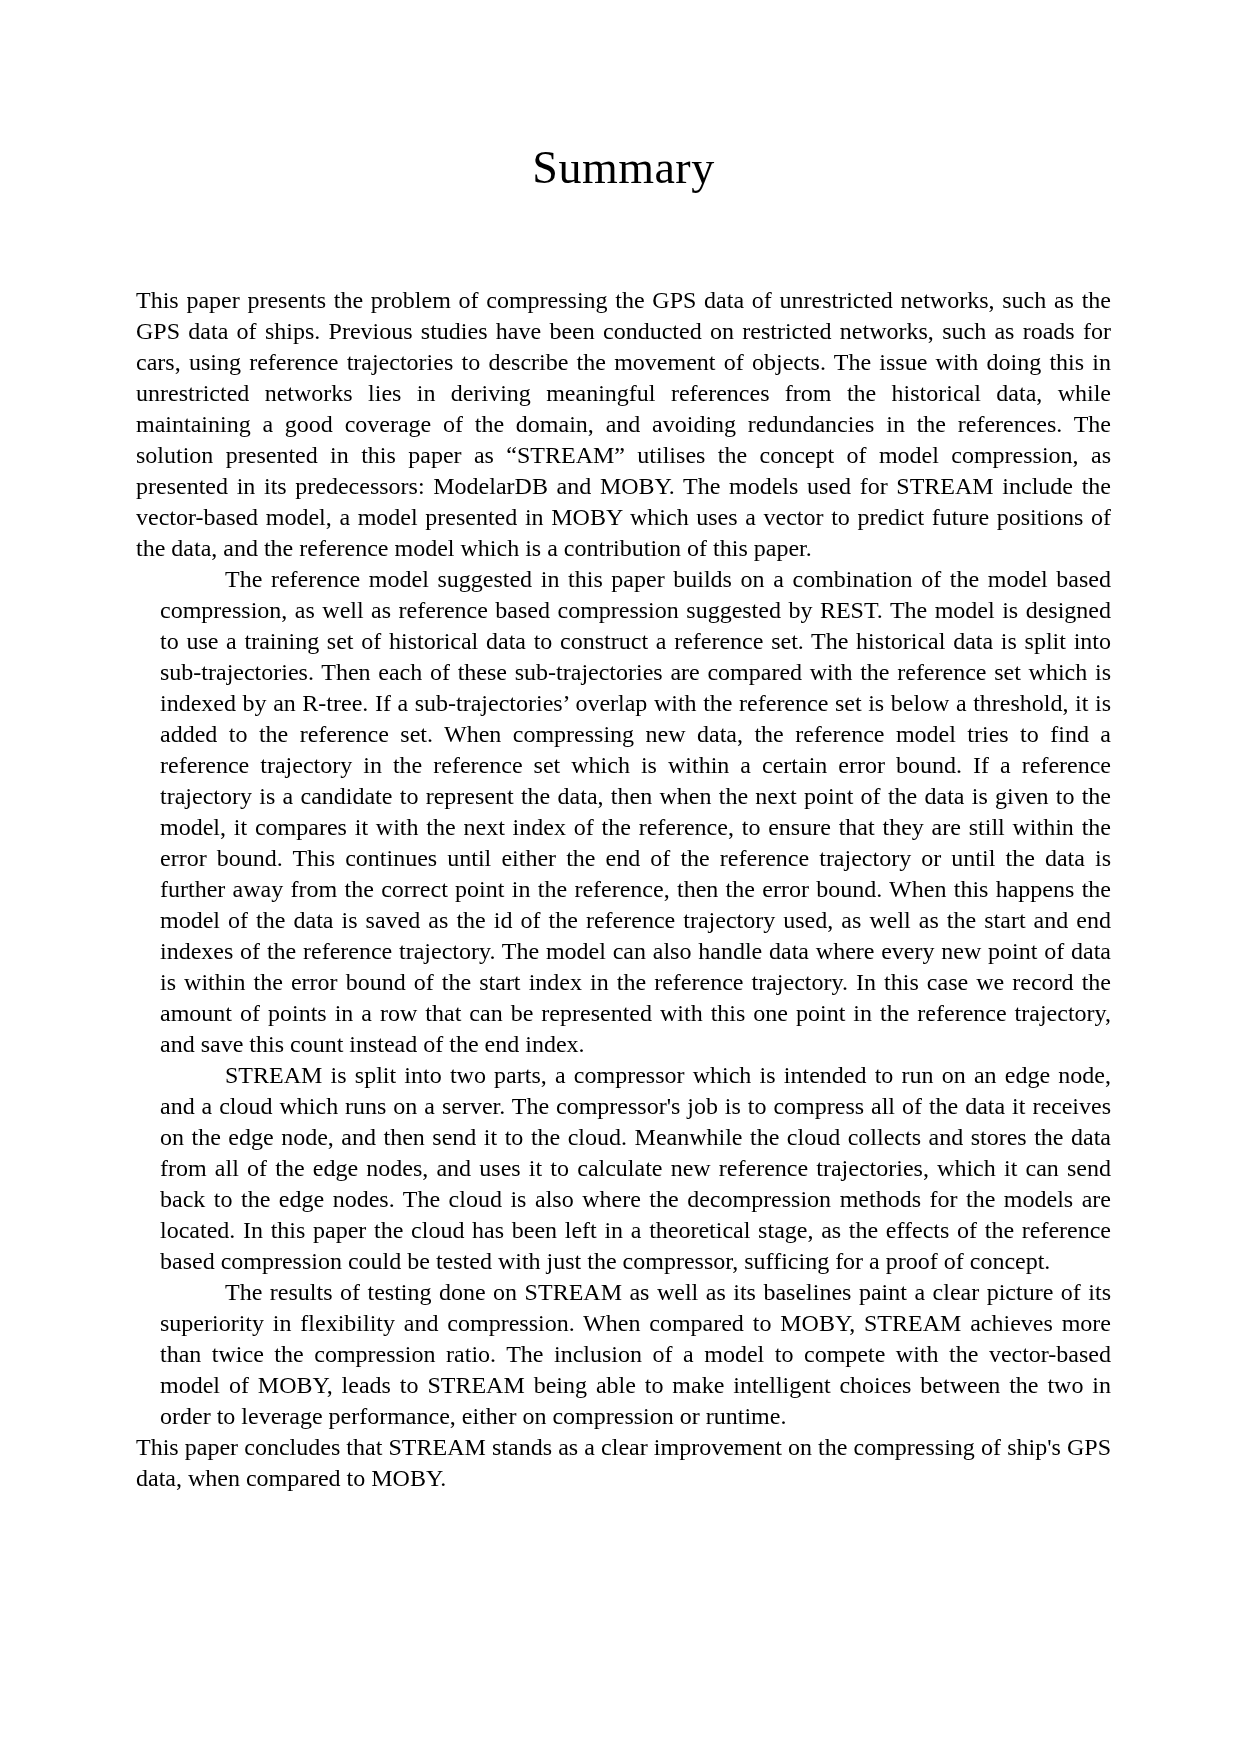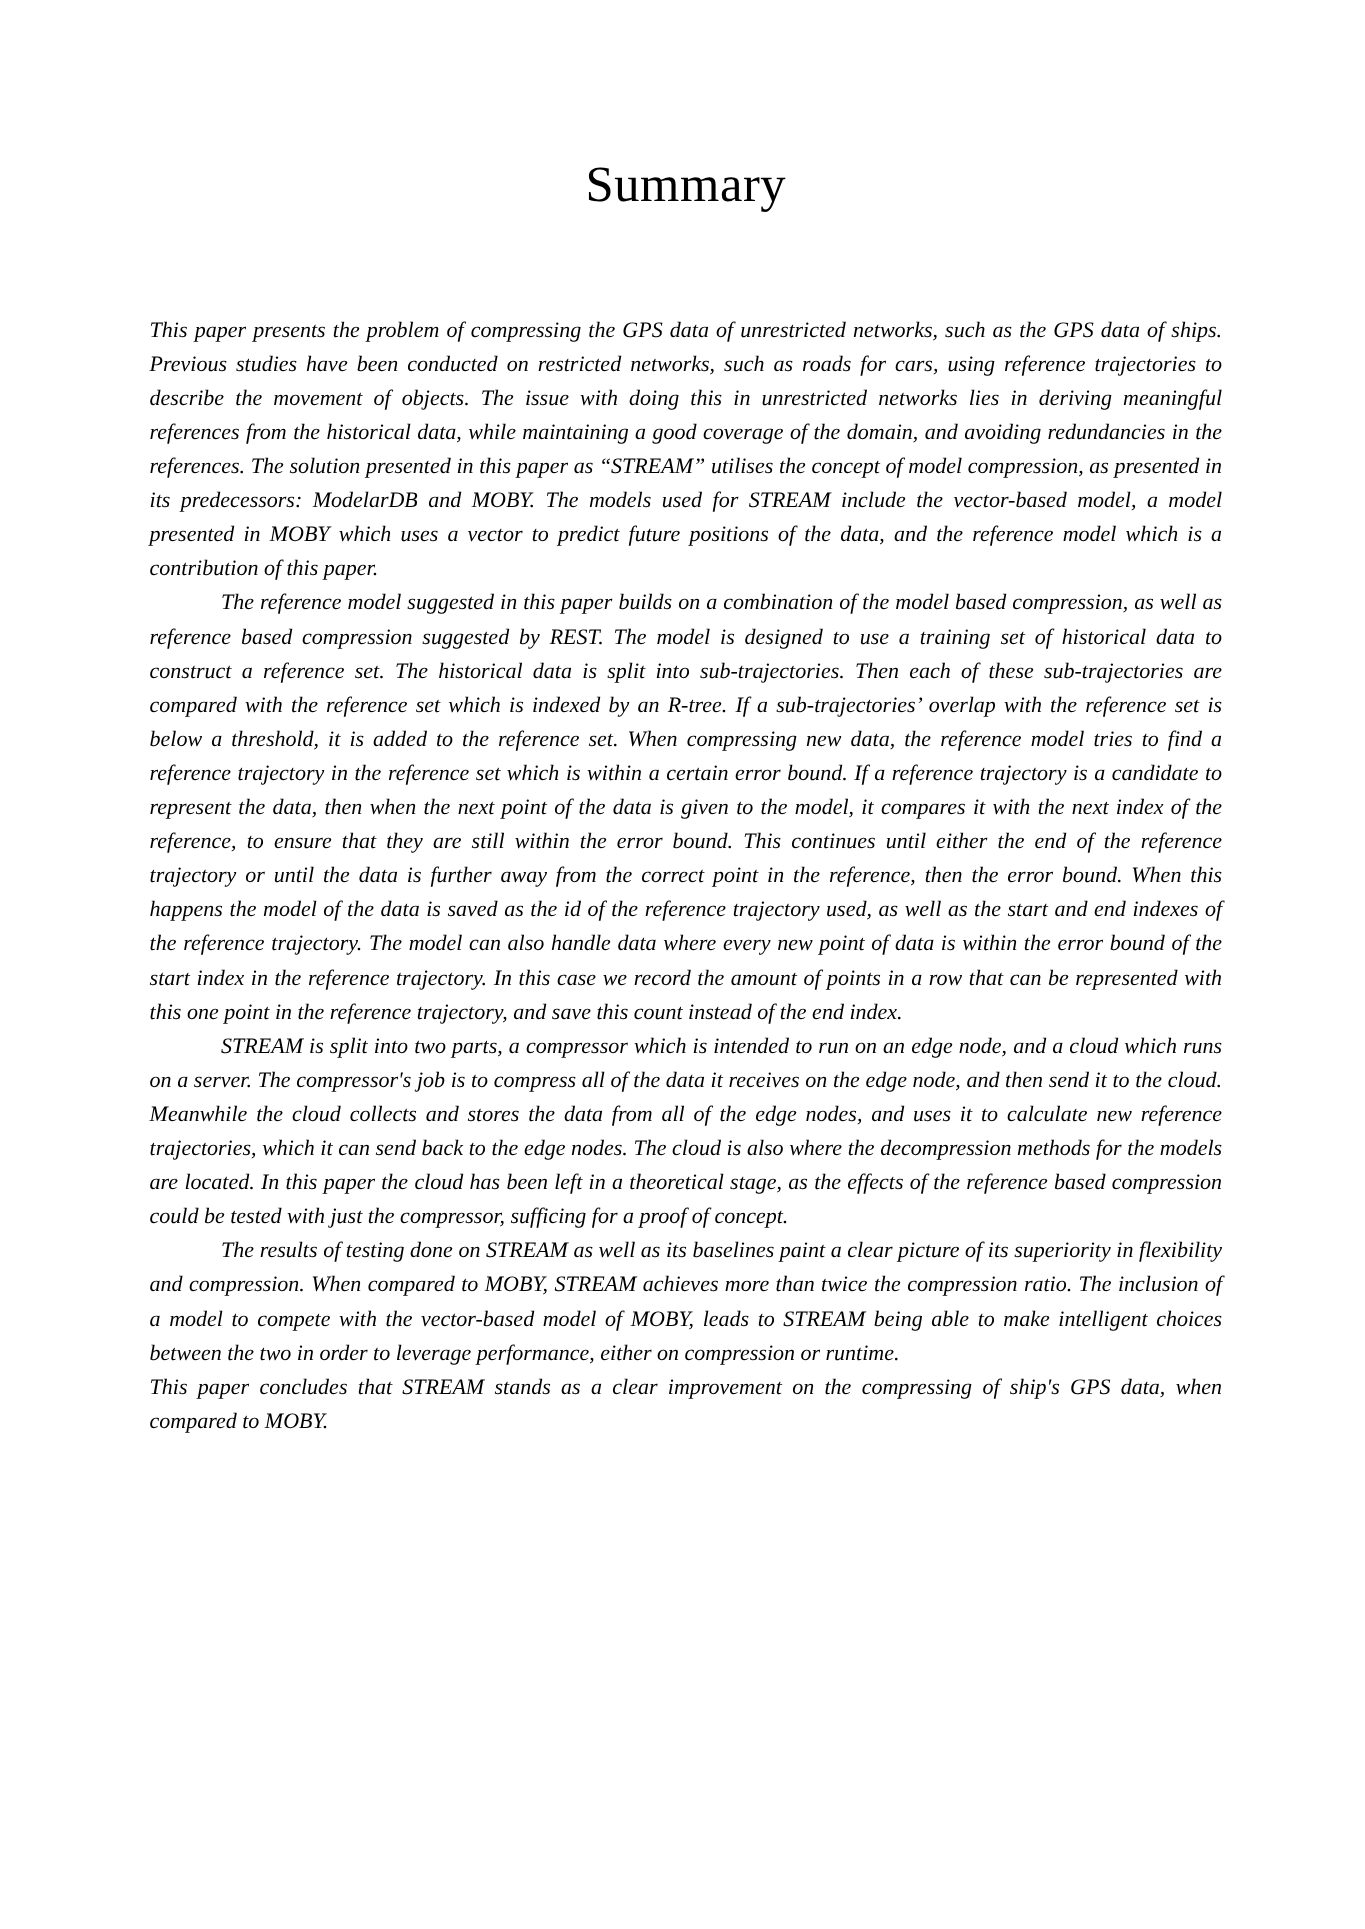--- a/index.html
+++ b/index.html
@@ -23,29 +23,29 @@
   .doc-title {
     font-family: "Liberation Serif", serif;
     font-size: 46px;
     font-weight: normal;
     line-height: 56px;
     text-align: center;
     margin: 0 0 89px 0;
     letter-spacing: 0.5px;
   }
   .doc-paragraph {
-    font-size: 20px;
+    font-size: 24px;
     line-height: 31px;
     text-align: justify;
     margin: 0;
     padding: 0;
-    font-style: italic;
   }
   .doc-paragraph.indented {
     text-indent: 65px;
+    margin-left: 24px;
   }
 </style>
 </head>
 <body>
 
 <div class="page">
   <h1 class="doc-title">Summary</h1>
 
   <p class="doc-paragraph">This paper presents the problem of compressing the GPS data of unrestricted networks, such as the GPS data of ships. Previous studies have been conducted on restricted networks, such as roads for cars, using reference trajectories to describe the movement of objects. The issue with doing this in unrestricted networks lies in deriving meaningful references from the historical data, while maintaining a good coverage of the domain, and avoiding redundancies in the references. The solution presented in this paper as “STREAM” utilises the concept of model compression, as presented in its predecessors: ModelarDB and MOBY. The models used for STREAM include the vector-based model, a model presented in MOBY which uses a vector to predict future positions of the data, and the reference model which is a contribution of this paper.</p>
 

